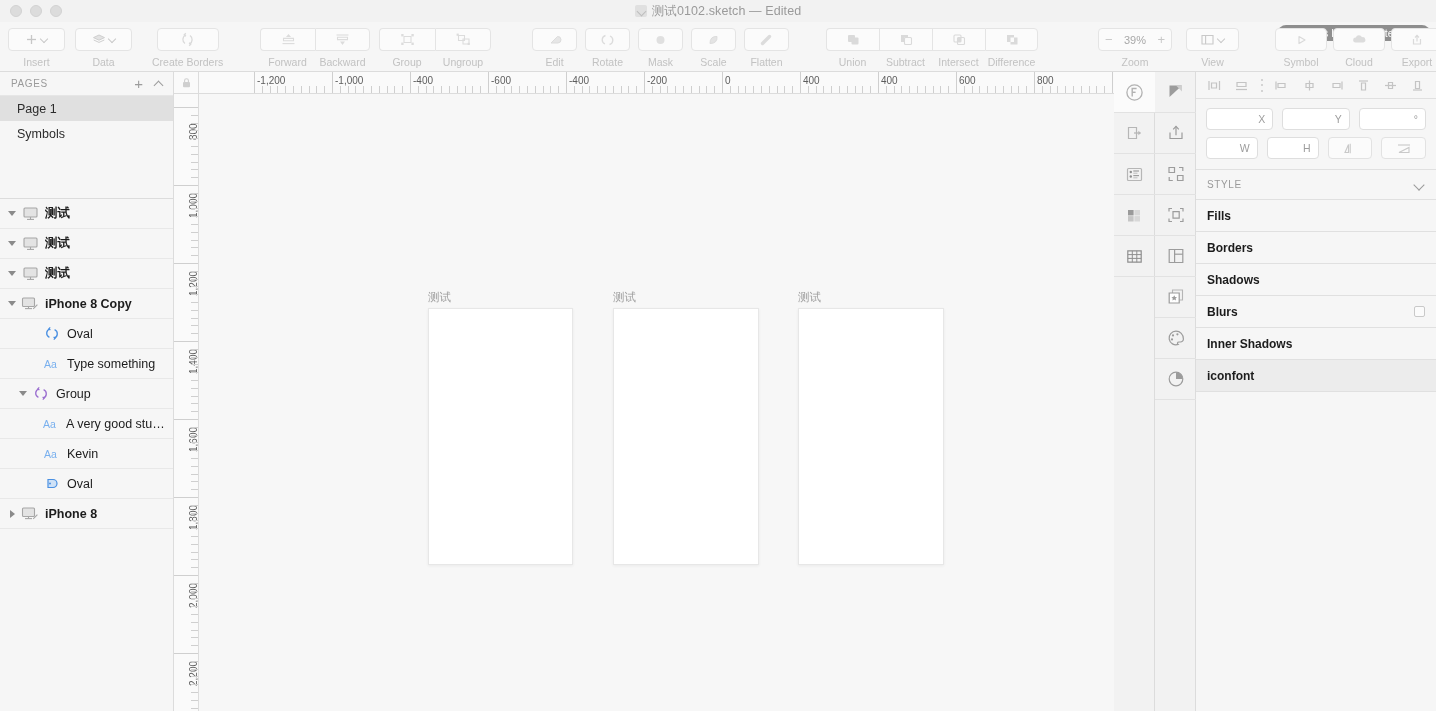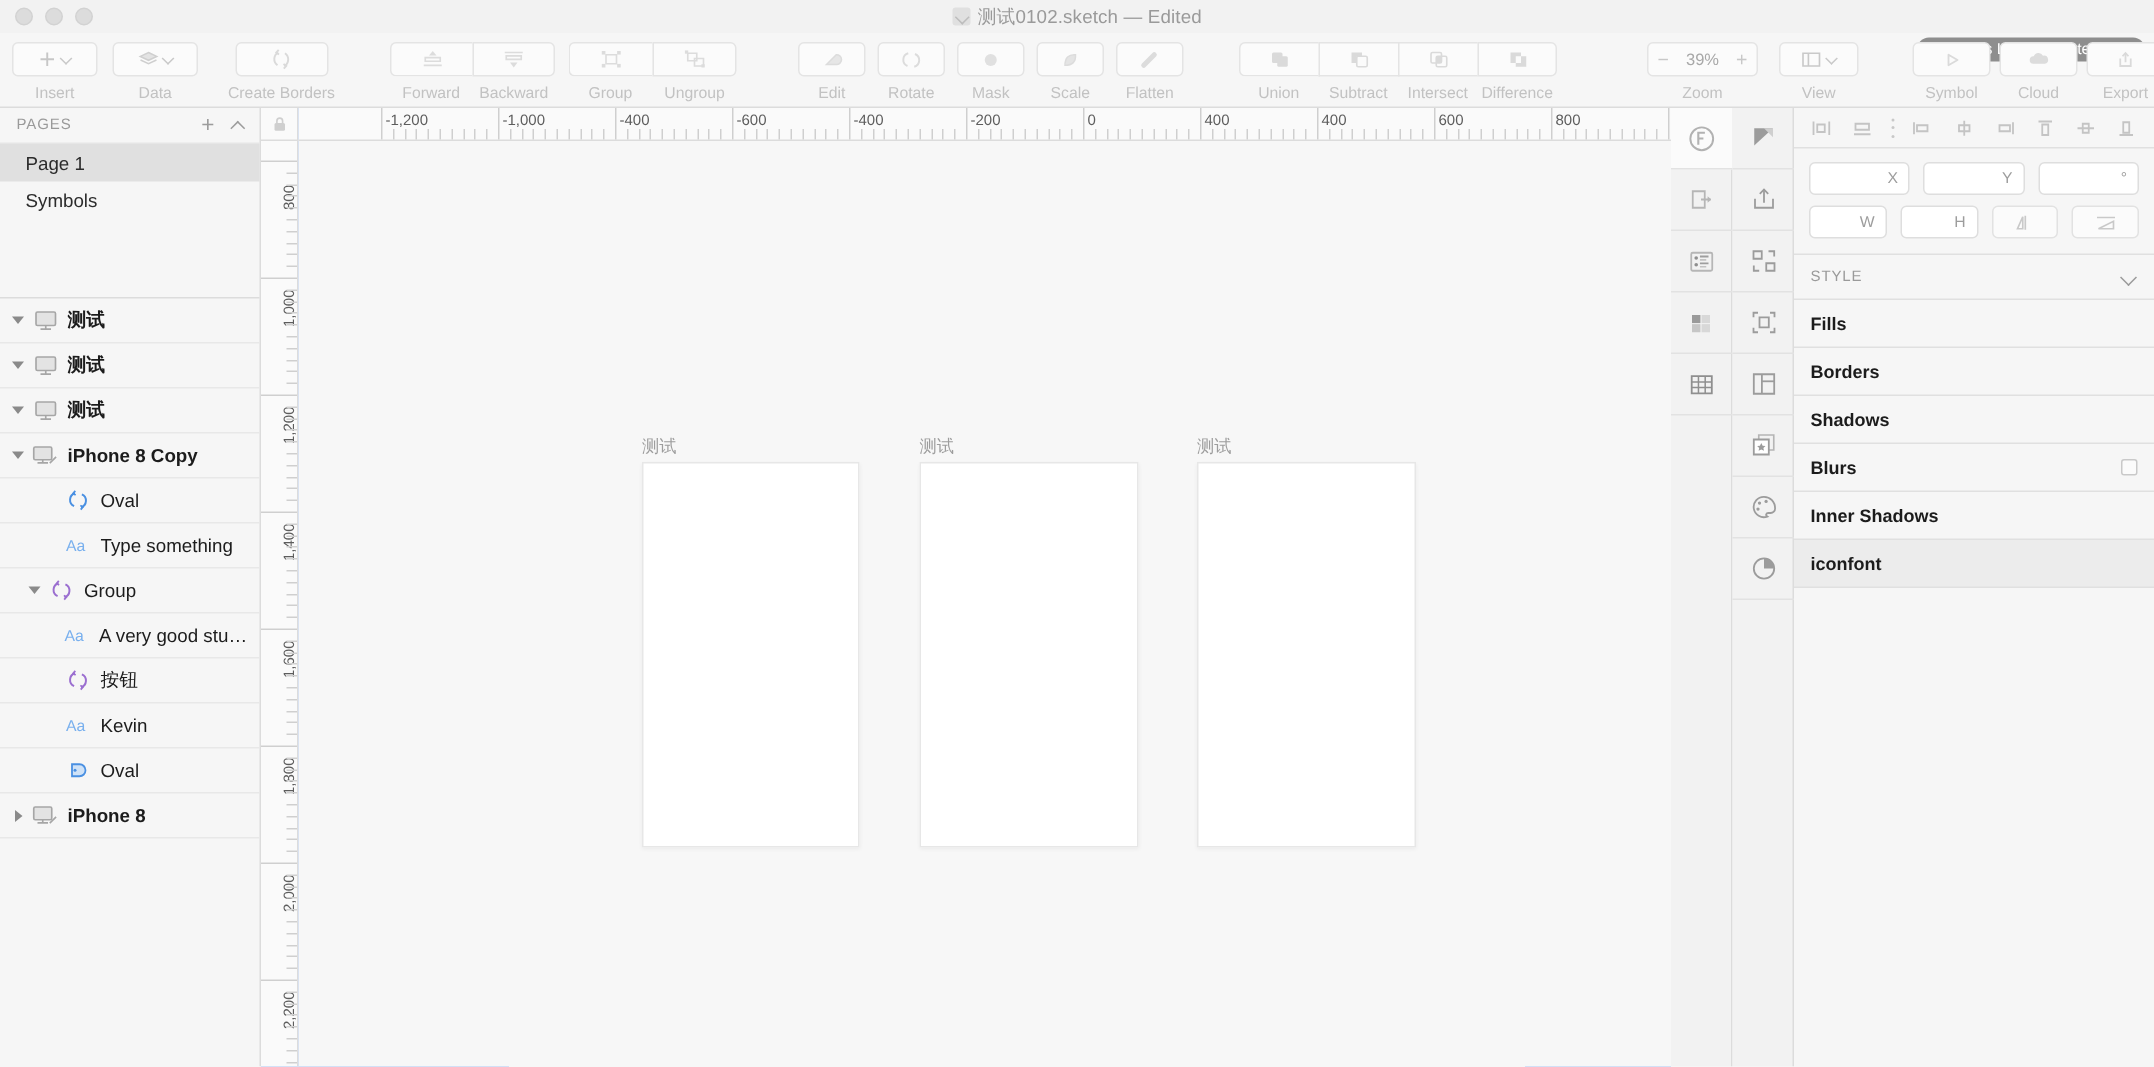--- a/index.html
+++ b/index.html
@@ -578,34 +578,20 @@
         <div class="layer-row" style="padding-left: 27px;">
           <span class="disc"></span>
           <span class="licon">
             <span>
               <svg class="ico" width="18" height="13" viewBox="0 0 18 13">
       <text x="1" y="10.5" font-family="Liberation Sans, sans-serif" font-size="10.5" fill="#79b0ee">Aa</text>
               </svg>
             </span>
           </span>
           <span class="lname">A very good stud...</span>
-        </div>
-        <div class="layer-row" style="padding-left: 27px;">
-          <span class="disc"></span>
-          <span class="licon">
-            <span>
-              <svg class="ico" width="16" height="15" viewBox="0 0 16 15">
-      <path d="M6 2.8 A4.6 4.6 0 0 0 5.4 11.4" fill="none" stroke="#9b6fd0" stroke-width="1.3"></path>
-      <path d="M10 12.2 A4.6 4.6 0 0 0 10.6 3.6" fill="none" stroke="#9b6fd0" stroke-width="1.3"></path>
-      <path d="M6.2 1.3 L4.8 2.9 L6.4 4.1" fill="none" stroke="#9b6fd0" stroke-width="1.2"></path>
-      <path d="M9.8 13.7 L11.2 12.1 L9.6 10.9" fill="none" stroke="#9b6fd0" stroke-width="1.2"></path>
-              </svg>
-            </span>
-          </span>
-          <span class="lname">按钮</span>
         </div>
         <div class="layer-row" style="padding-left: 27px;">
           <span class="disc"></span>
           <span class="licon">
             <span>
               <svg class="ico" width="18" height="13" viewBox="0 0 18 13">
       <text x="1" y="10.5" font-family="Liberation Sans, sans-serif" font-size="10.5" fill="#79b0ee">Aa</text>
               </svg>
             </span>
           </span>

